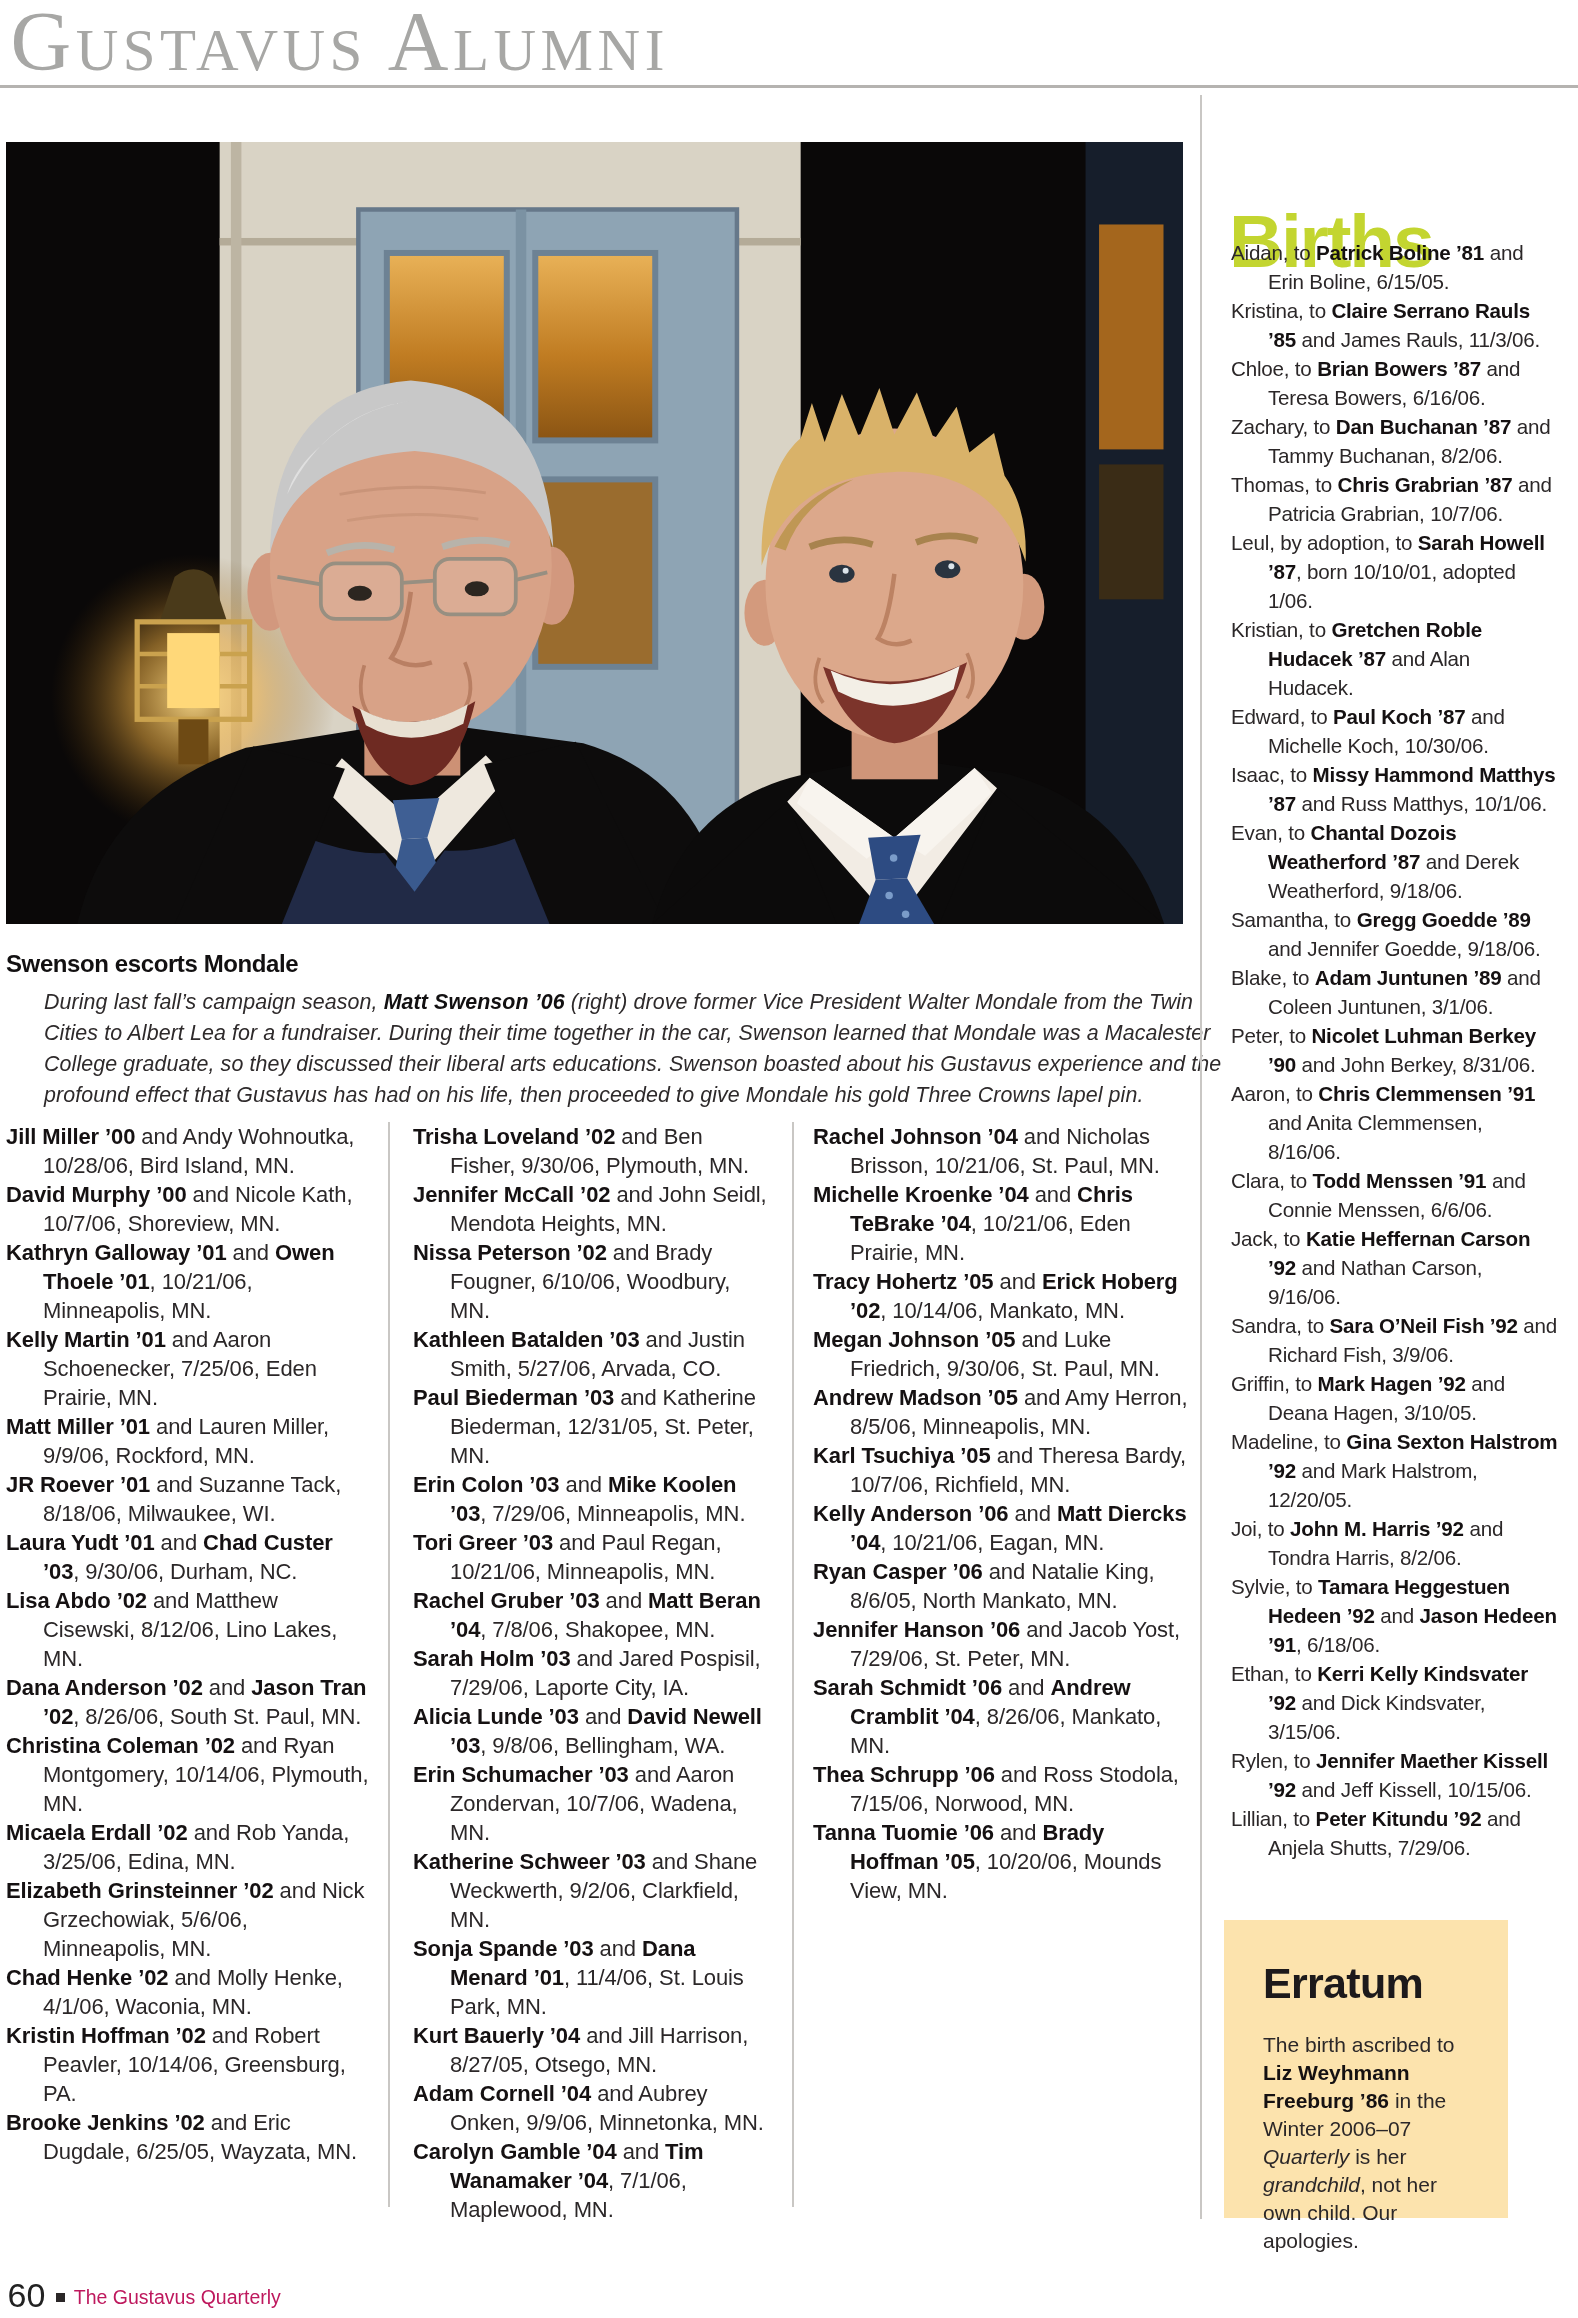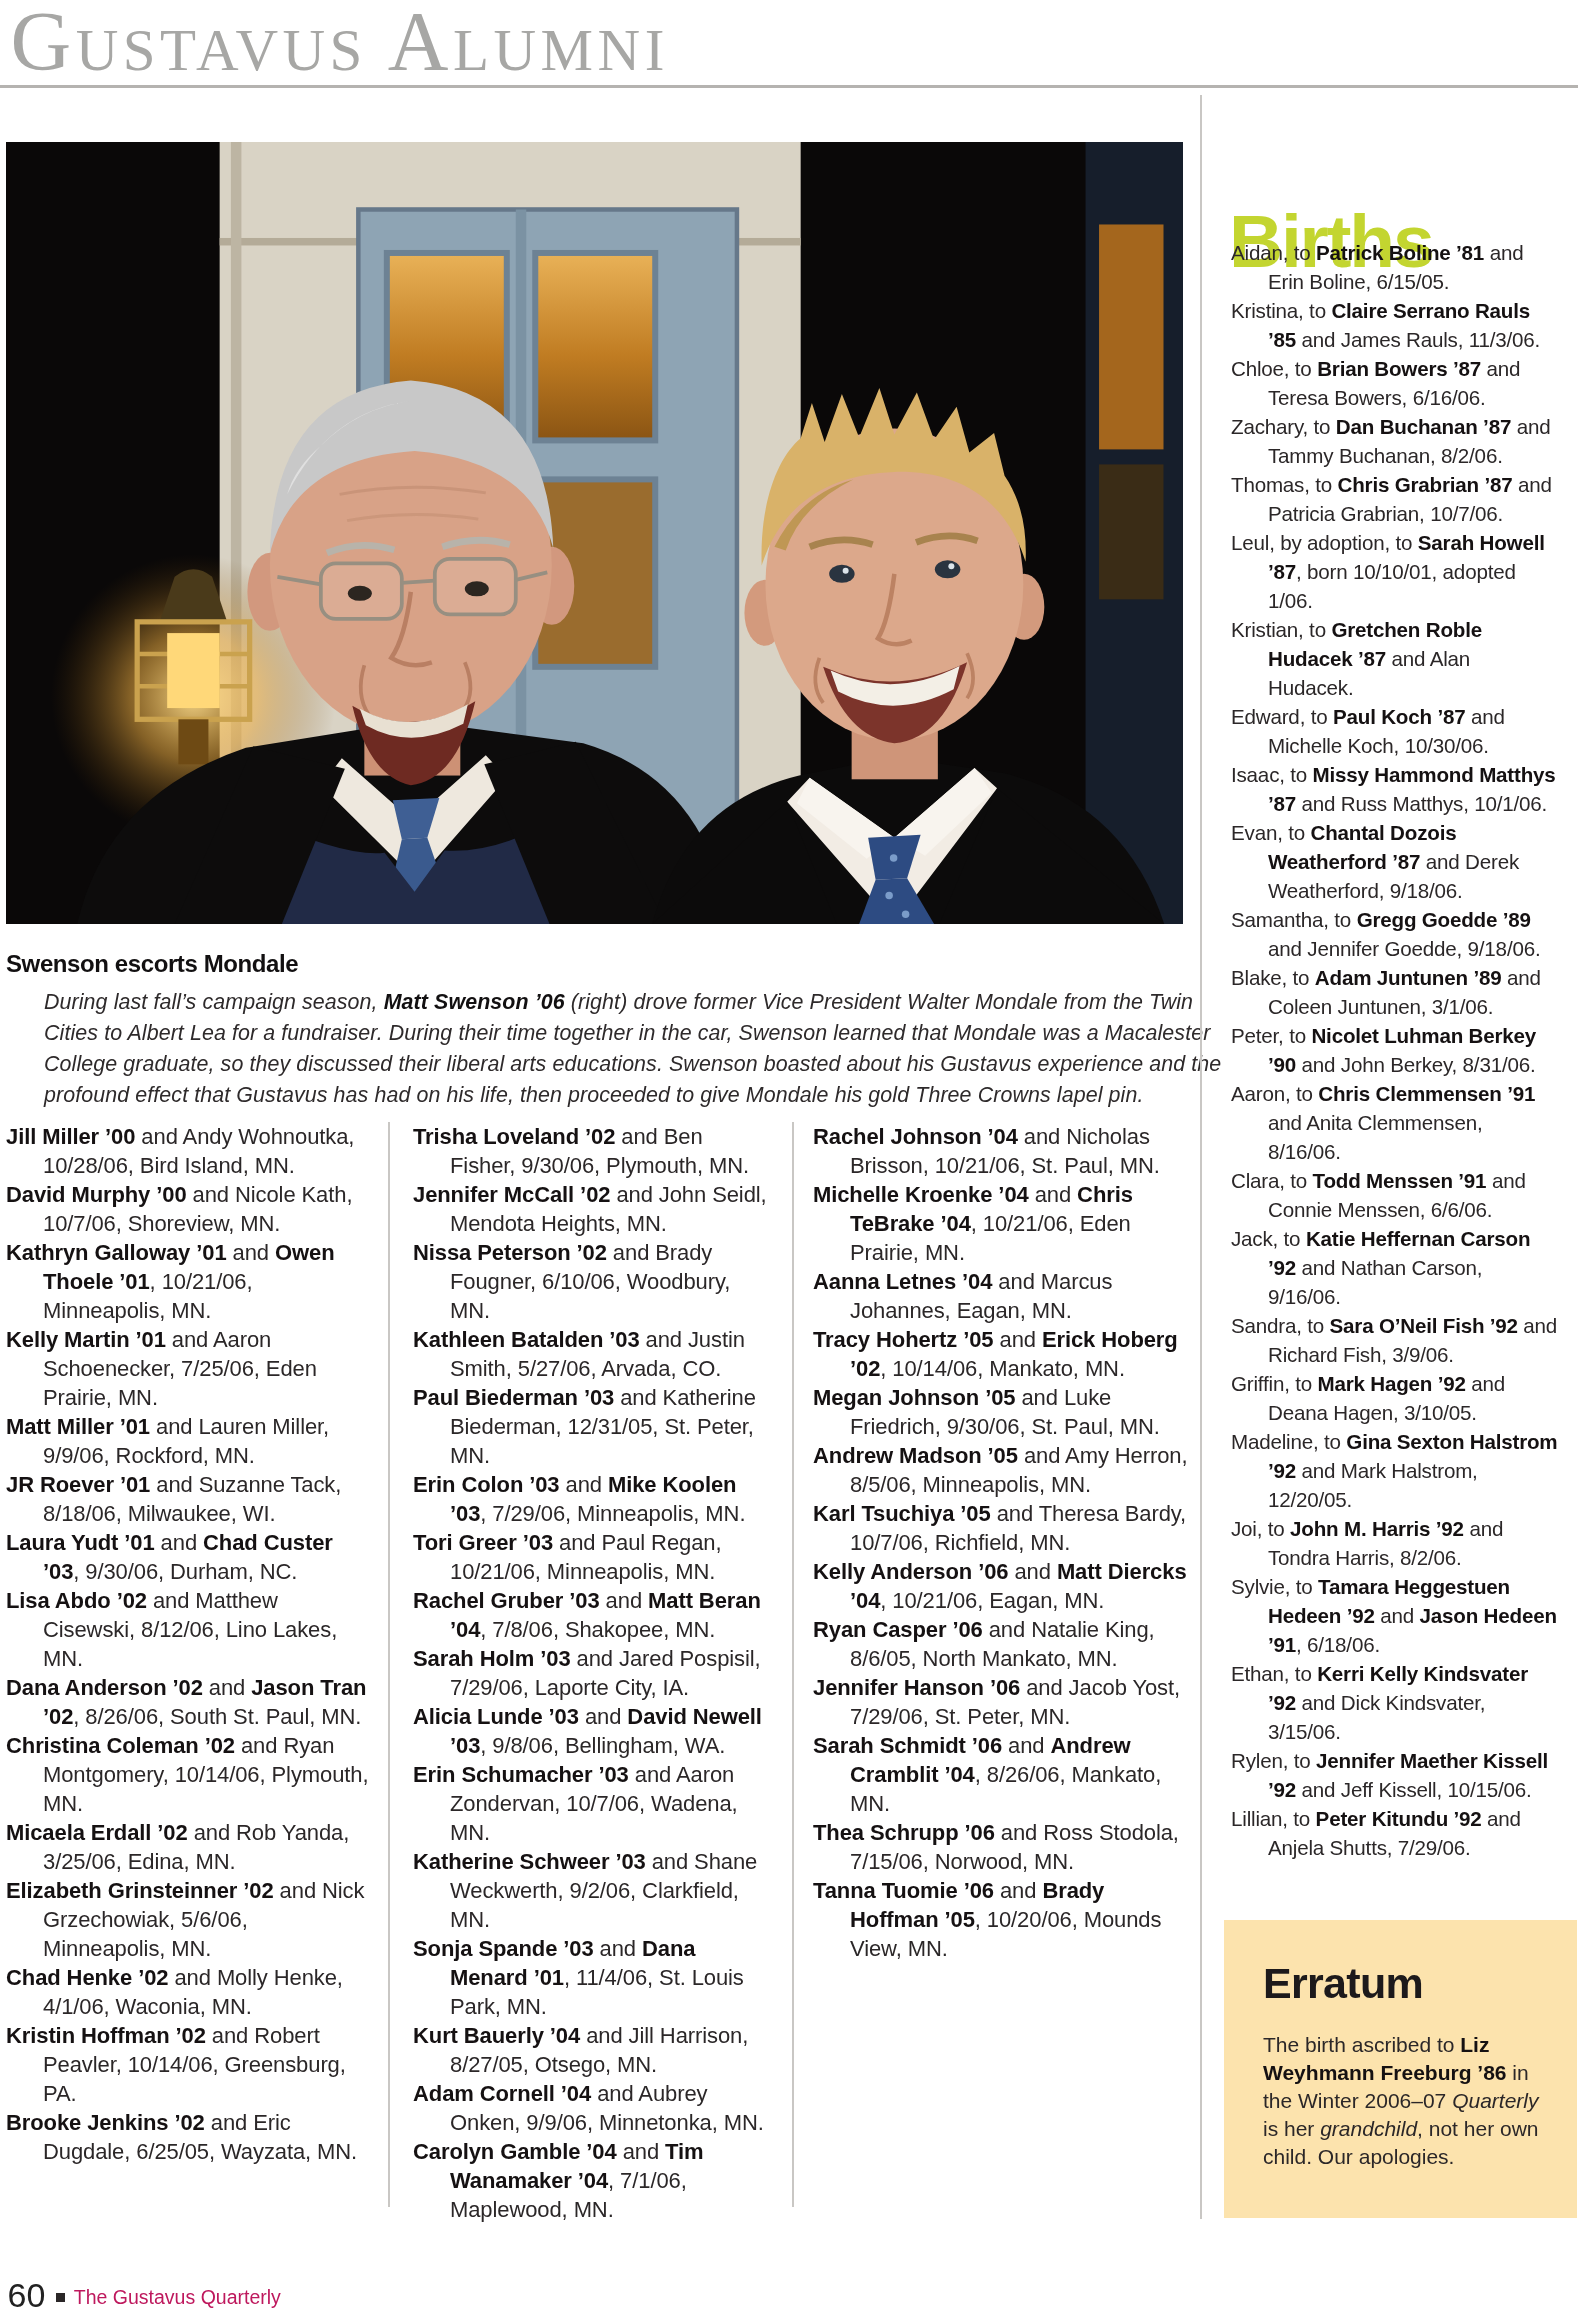--- a/index.html
+++ b/index.html
@@ -72,21 +72,21 @@
     font-size:75px; font-weight:700; letter-spacing:-2.2px;
     color:#c3d530;
   }
   .births-list{
     position:absolute; left:1231px; top:238px; width:328px;
     font-size:20.6px; line-height:29px; letter-spacing:-0.2px;
   }
 
   
   .erratum{
-    position:absolute; left:1224px; top:1920px; width:353px; height:298px;
+    position:absolute; left:1224px; top:1920px; width:284px; height:298px;
     background:#fce3ad;
   }
   .erratum-title{
     margin:39px 0 0 39px;
     font-size:43px; font-weight:700; color:#1d1a1b; letter-spacing:-0.7px;
   }
   .erratum-body{
     margin:22.5px 30px 0 39px;
     font-size:21px; line-height:28px; color:#2b2728;
   }
@@ -251,21 +251,20 @@
       <p class="entry"><b>Erin Schumacher ’03</b> and Aaron Zondervan, 10/7/06, Wadena, MN.</p>
       <p class="entry"><b>Katherine Schweer ’03</b> and Shane Weckwerth, 9/2/06, Clarkfield, MN.</p>
       <p class="entry"><b>Sonja Spande ’03</b> and <b>Dana Menard ’01</b>, 11/4/06, St. Louis Park, MN.</p>
       <p class="entry"><b>Kurt Bauerly ’04</b> and Jill Harrison, 8/27/05, Otsego, MN.</p>
       <p class="entry"><b>Adam Cornell ’04</b> and Aubrey Onken, 9/9/06, Minnetonka, MN.</p>
       <p class="entry"><b>Carolyn Gamble ’04</b> and <b>Tim Wanamaker ’04</b>, 7/1/06, Maplewood, MN.</p>
     </div>
   <div class="mcol mcol-3">
       <p class="entry"><b>Rachel Johnson ’04</b> and Nicholas Brisson, 10/21/06, St. Paul, MN.</p>
       <p class="entry"><b>Michelle Kroenke ’04</b> and <b>Chris TeBrake ’04</b>, 10/21/06, Eden Prairie, MN.</p>
-      <p class="entry"><b>Aanna Letnes ’04</b> and Marcus Johannes, Eagan, MN.</p>
       <p class="entry"><b>Tracy Hohertz ’05</b> and <b>Erick Hoberg ’02</b>, 10/14/06, Mankato, MN.</p>
       <p class="entry"><b>Megan Johnson ’05</b> and Luke Friedrich, 9/30/06, St. Paul, MN.</p>
       <p class="entry"><b>Andrew Madson ’05</b> and Amy Herron, 8/5/06, Minneapolis, MN.</p>
       <p class="entry"><b>Karl Tsuchiya ’05</b> and Theresa Bardy, 10/7/06, Richfield, MN.</p>
       <p class="entry"><b>Kelly Anderson ’06</b> and <b>Matt Diercks ’04</b>, 10/21/06, Eagan, MN.</p>
       <p class="entry"><b>Ryan Casper ’06</b> and Natalie King, 8/6/05, North Mankato, MN.</p>
       <p class="entry"><b>Jennifer Hanson ’06</b> and Jacob Yost, 7/29/06, St. Peter, MN.</p>
       <p class="entry"><b>Sarah Schmidt ’06</b> and <b>Andrew Cramblit ’04</b>, 8/26/06, Mankato, MN.</p>
       <p class="entry"><b>Thea Schrupp ’06</b> and Ross Stodola, 7/15/06, Norwood, MN.</p>
       <p class="entry"><b>Tanna Tuomie ’06</b> and <b>Brady Hoffman ’05</b>, 10/20/06, Mounds View, MN.</p>

